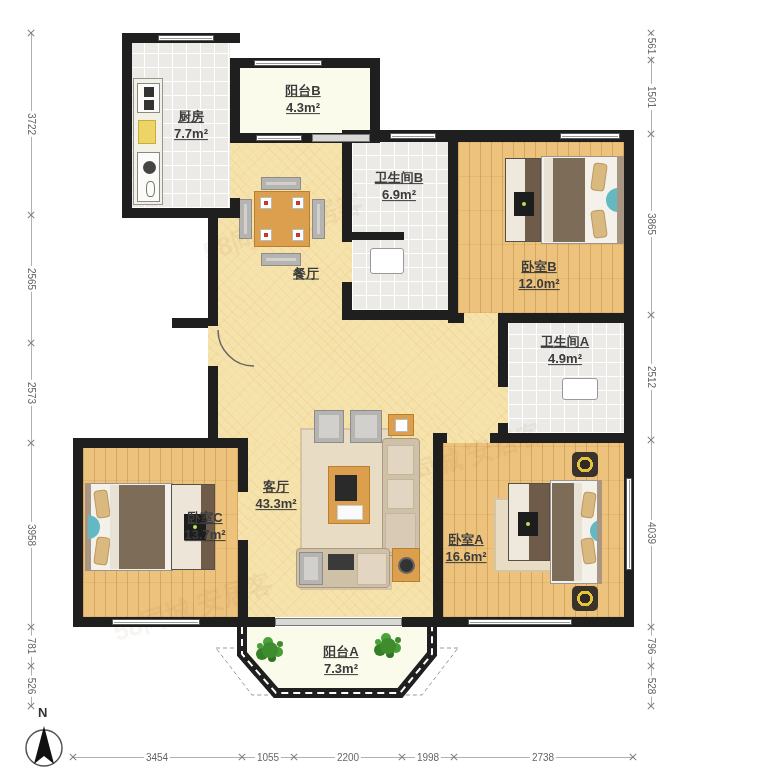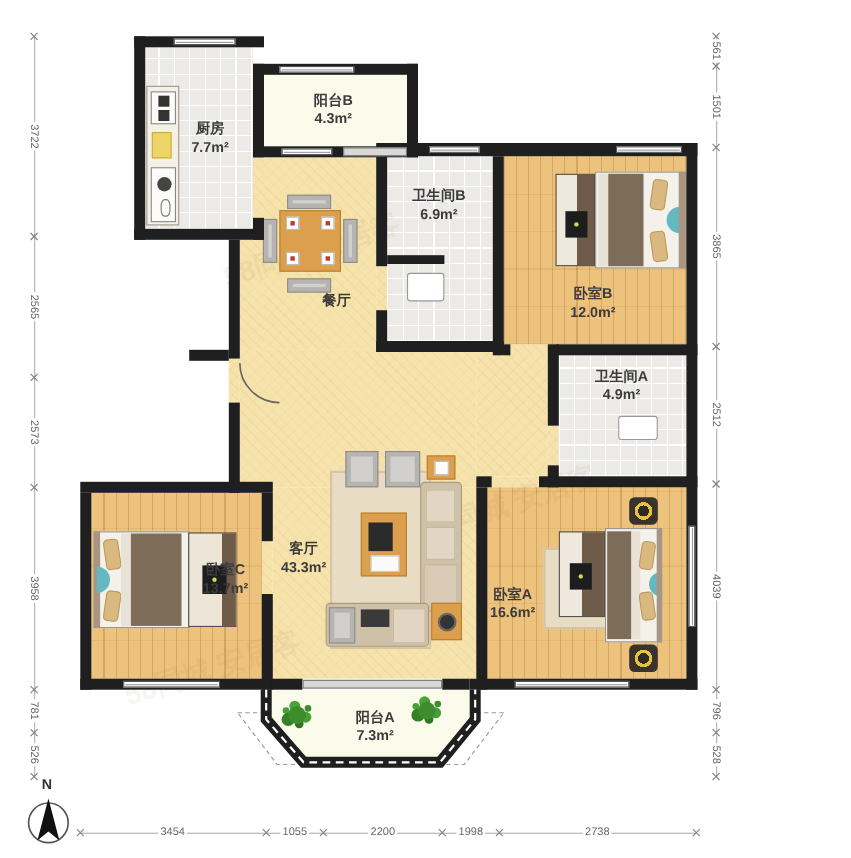--- a/index.html
+++ b/index.html
@@ -19,21 +19,21 @@
   .floor-balc{position:absolute;background:#fbfbec;}
   
   .wall{position:absolute;background:#1f1f1f;}
   .win{position:absolute;background:#fff;border:1px solid #555;box-sizing:border-box;}
   .win::before{content:"";position:absolute;left:1px;right:1px;top:50%;height:1px;background:#999;}
   .win-v::before{left:50%;top:1px;bottom:1px;right:auto;width:1px;height:auto;}
   .slide{position:absolute;background:#d8d8d4;border:1px solid #777;box-sizing:border-box;}
   
   .room-label{position:absolute;text-align:center;color:#3b3b3b;font-size:13px;font-weight:700;
     line-height:1.3;transform:translate(-50%,-50%);white-space:nowrap;z-index:40;}
-  .room-label .rname,.room-label .rarea{display:block;}
+  .room-label .rname,.room-label .rarea{display:block;text-decoration:underline;}
   .room-label .rarea{font-weight:600;}
   .room-label .rarea:empty{display:none;}
   
   .dimline{position:absolute;background:#b0b0b0;z-index:30;}
   .dim{position:absolute;font-size:10px;color:#666;background:#fff;padding:0 2px;
     white-space:nowrap;z-index:32;}
   .dim-v{transform:translate(-50%,-50%) rotate(90deg);}
   .dim-h{transform:translate(-50%,-50%);}
   .tick{position:absolute;width:9px;height:9px;transform:translate(-50%,-50%);z-index:31;}
   .tick::before,.tick::after{content:"";position:absolute;left:0;top:4px;width:9px;height:1px;background:#808080;}
@@ -275,21 +275,21 @@
     <span class="rarea">12.0m²</span>
   </div>
   <div class="room-label" style="left:306px;top:274px;">
     <span class="rname">餐厅</span>
 
   </div>
   <div class="room-label" style="left:565px;top:351px;">
     <span class="rname">卫生间A</span>
     <span class="rarea">4.9m²</span>
   </div>
-  <div class="room-label" style="left:276px;top:508px;text-align:center;">
+  <div class="room-label" style="left:276px;top:496px;text-align:center;">
     <span class="rname">客厅</span>
     <span class="rarea">43.3m²</span>
   </div>
   <div class="room-label" style="left:205px;top:527px;">
     <span class="rname">卧室C</span>
     <span class="rarea">13.7m²</span>
   </div>
   <div class="room-label" style="left:466px;top:549px;">
     <span class="rname">卧室A</span>
     <span class="rarea">16.6m²</span>

